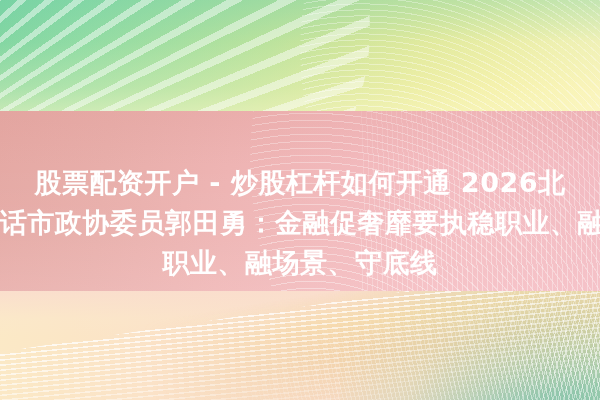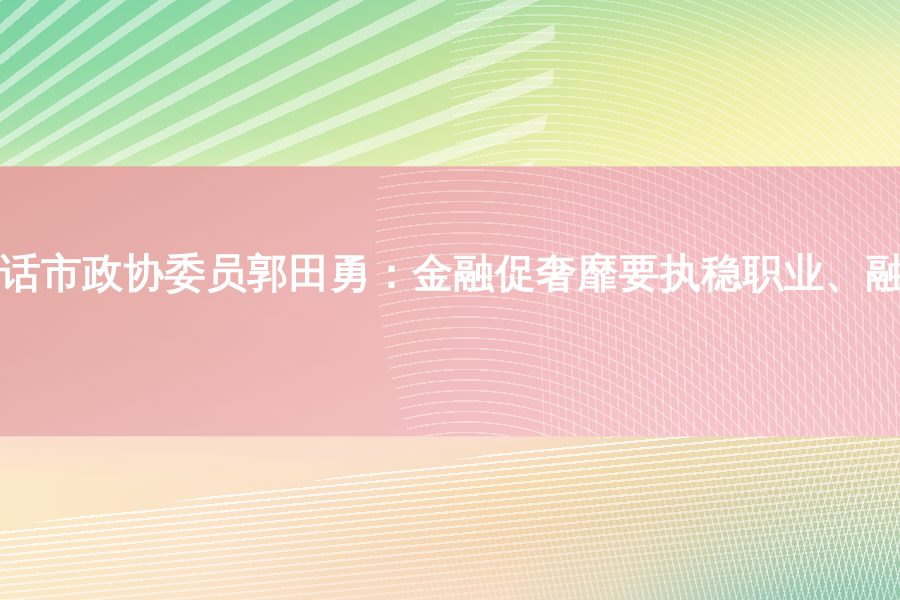--- a/index.html
+++ b/index.html
@@ -279,16 +279,18 @@
   <div class="band-bot">
     <div class="warmtop"></div>
     <div class="teal-corner"></div>
     <div class="gold-streak"></div>
     <div class="wave-ridge"></div>
     <div class="wave-fine"></div>
     <div class="wave-right"></div>
   </div>
 
   <div class="headline">
+    <span class="line">股票配资开户 - 炒股杠杆如何开通 2026北</span>
     <span class="line">话市政协委员郭田勇：金融促奢靡要执稳职业、融场</span>
+    <span class="line">职业、融场景、守底线</span>
   </div>
 
 </div>
 
 </body></html>

